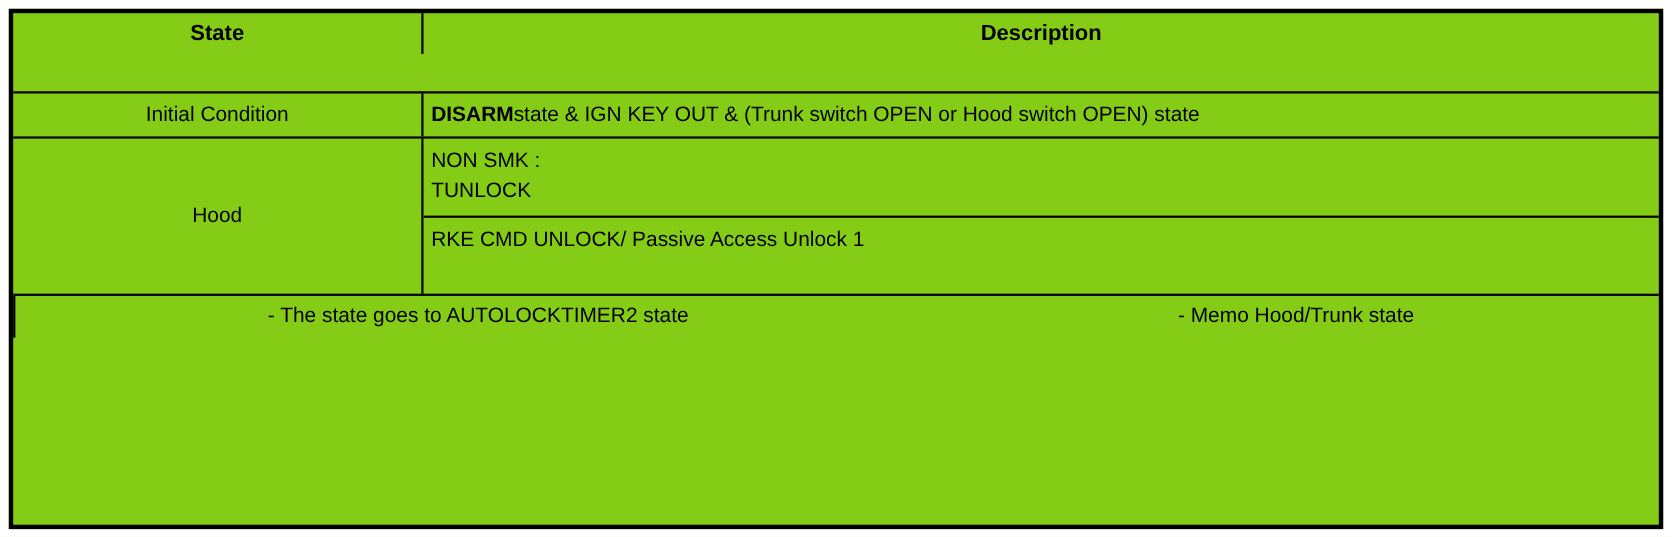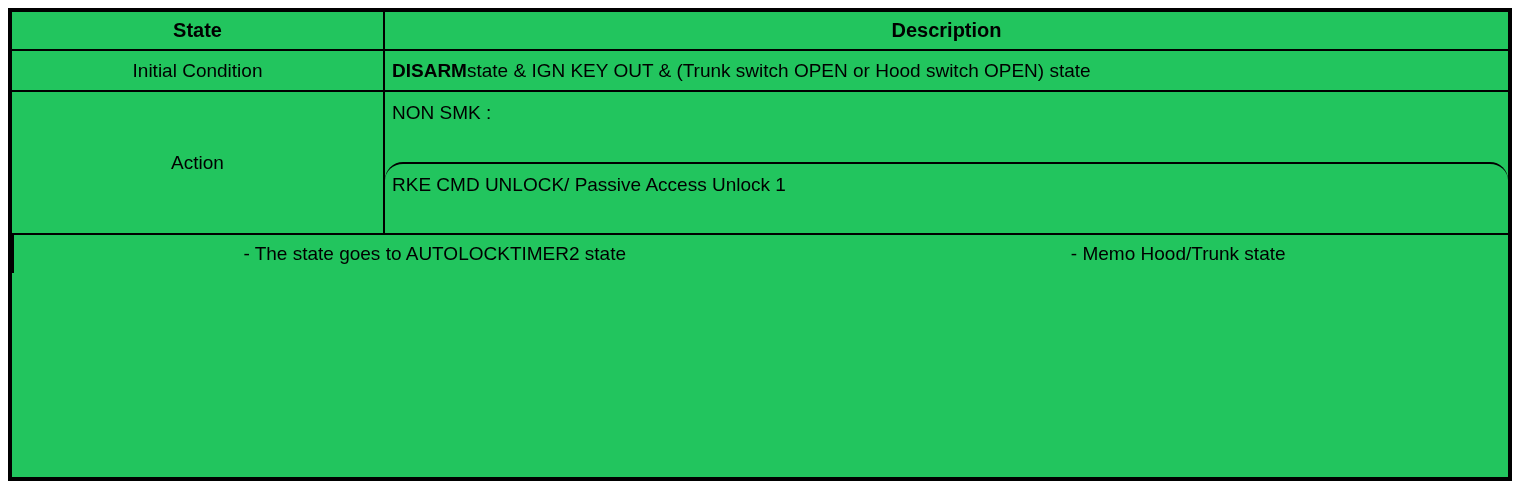--- a/index.html
+++ b/index.html
@@ -7,21 +7,21 @@
     width: 1520px; height: 488px;
     background: #ffffff;
     font-family: "Liberation Sans", sans-serif;
     color: #000000;
   }
   .tbl {
     position: absolute;
     left: 8px; top: 8px;
     width: 1504px; height: 473px;
     border: 4px solid #000000;
-    background: #22c55e;
+    background: #84cc16;
   }
   .trow { display: flex; width: 100%; }
   .trow + .trow { border-top: 2px solid #000000; }
   .c { flex-shrink: 0; }
   .state-col {
     width: 371px;
     display: flex;
     align-items: center;
     justify-content: center;
     text-align: center;
@@ -36,33 +36,32 @@
   .hdr .state-col, .hdr .desc-hd {
     font-weight: bold;
     font-size: 20px;
   }
   .desc-hd {
     display: flex;
     align-items: center;
     justify-content: center;
     text-align: left;
   }
-  .row-initial { height: 41px; }
+  .row-initial { height: 41px; margin-top: 34px; }
   .row-initial .desc-col {
     display: flex;
     align-items: center;
     padding-left: 7px;
   }
   .row-event { height: 143px; }
   .desc-stack { display: flex; flex-direction: column; }
   .sub-cell {
     flex: 1;
     padding: 7px 0 0 7px;
     line-height: 27px;
-    border-radius: 18px;
   }
   .sub-cell + .sub-cell { border-top: 2px solid #000000; }
   .row-action { flex: 1; }
   .row-action .desc-col {
     display: flex;
     flex-direction: row;
     justify-content: space-around;
     padding: 8px 0 8px 7px;
   }
   .action-line { line-height: 22px; }
@@ -79,24 +78,25 @@
   </div>
 
   <div class="trow row-initial">
     <div class="c state-col">Initial Condition</div>
     <div class="c desc-col">
       <span><span class="bold">DISARM</span><span>state &amp; IGN KEY OUT &amp; (Trunk switch OPEN or Hood switch OPEN) state</span></span>
     </div>
   </div>
 
   <div class="trow row-event">
-    <div class="c state-col">Action</div>
+    <div class="c state-col">Hood</div>
     <div class="c desc-col desc-stack">
       <div class="sub-cell">
         <div>NON SMK :</div>
+        <div>TUNLOCK</div>
       </div>
       <div class="sub-cell">
         <div>RKE CMD UNLOCK/ Passive Access Unlock 1</div>
       </div>
     </div>
   </div>
 
   <div class="trow row-action">
     <div class="c desc-col">
       <div class="action-line">- The state goes to AUTOLOCKTIMER2 state</div>

